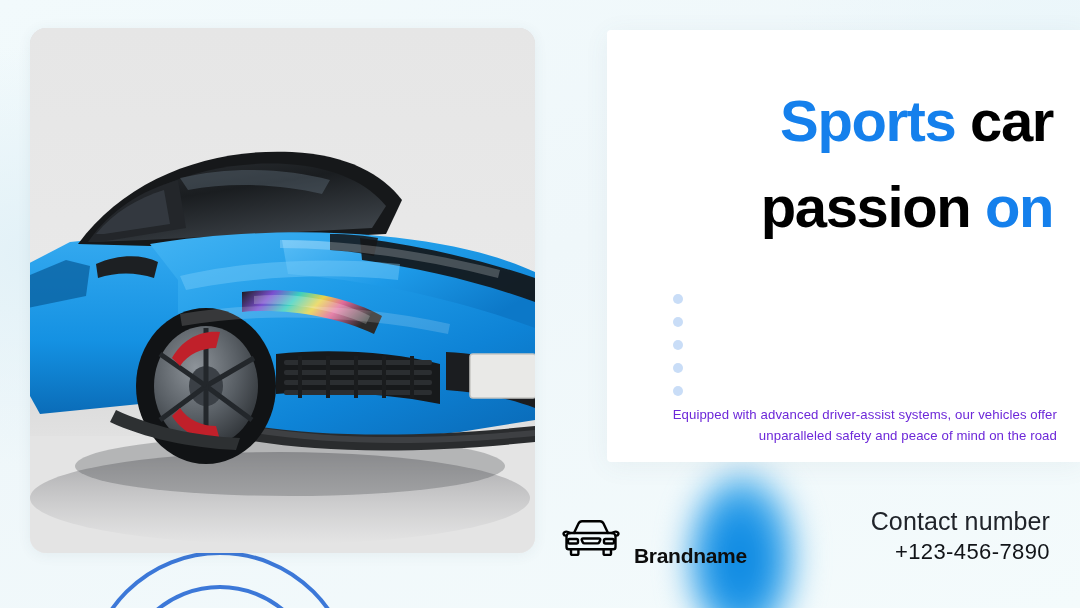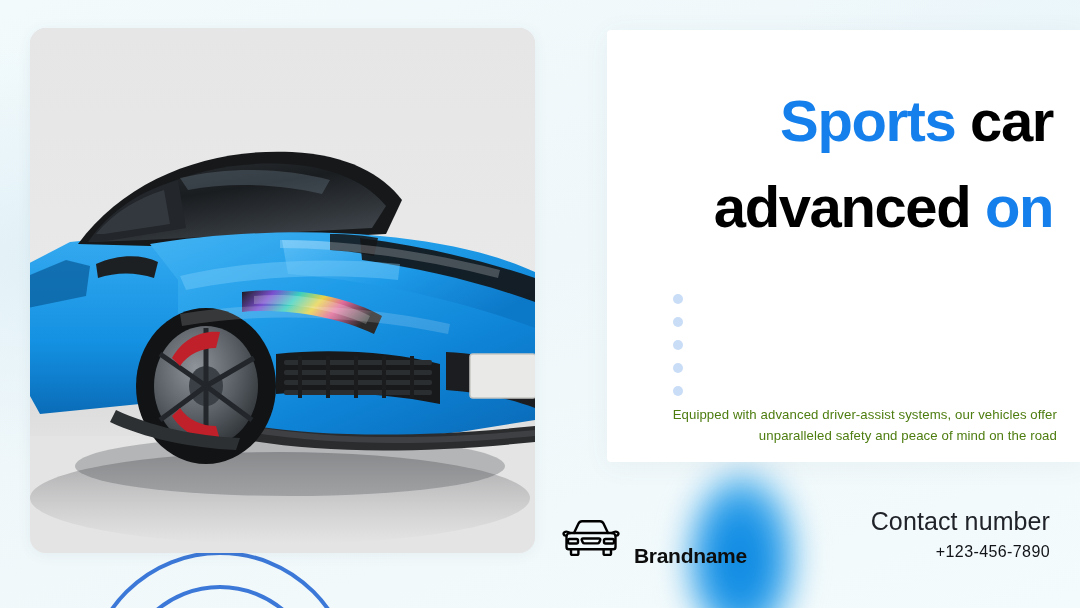--- a/index.html
+++ b/index.html
@@ -88,21 +88,21 @@
     width:10px; height:10px; border-radius:50%;
     background:#c9ddf7;
   }
 
   .body-copy {
     position:absolute;
     left:60px; right:26px; top:374px;
     text-align:right;
     font-size:13.2px;
     line-height:21px;
-    color:#4d7c0f;
+    color:#6d28d9;
     letter-spacing:0.1px;
   }
 
   
   .brand {
     position:absolute;
     left:562px; top:508px;
     display:flex; align-items:center; gap:14px;
   }
   .brand .car-ico { width:58px; height:42px; display:block; }
@@ -119,21 +119,21 @@
     right:30px; top:506px;
     text-align:right;
   }
   .contact-label {
     font-size:25px;
     color:#20242a;
     line-height:30px;
     letter-spacing:0.1px;
   }
   .contact-number {
-    font-size:16px;
+    font-size:22px;
     color:#111418;
     line-height:32px;
     letter-spacing:0.4px;
   }
 </style>
 </head>
 <body>
 
 <div class="bg-wrap">
   <div class="bg-base"></div>
@@ -274,21 +274,21 @@
     <path d="M250 212 C320 212 400 224 470 242 L468 250 C398 232 320 220 250 220 Z" fill="#ffffff" opacity="0.22"></path>
   </svg>
 </div>
 
 <div class="card">
 
   <h1 class="headline">
     <span class="blue">Sports</span>
     <span>car</span>
     <br>
-    <span>advanced</span>
+    <span>passion</span>
     <span class="blue">on</span>
     <br>
   </h1>
 
   <div class="dot-col">
     <i></i>
     <i></i>
     <i></i>
     <i></i>
     <i></i>

